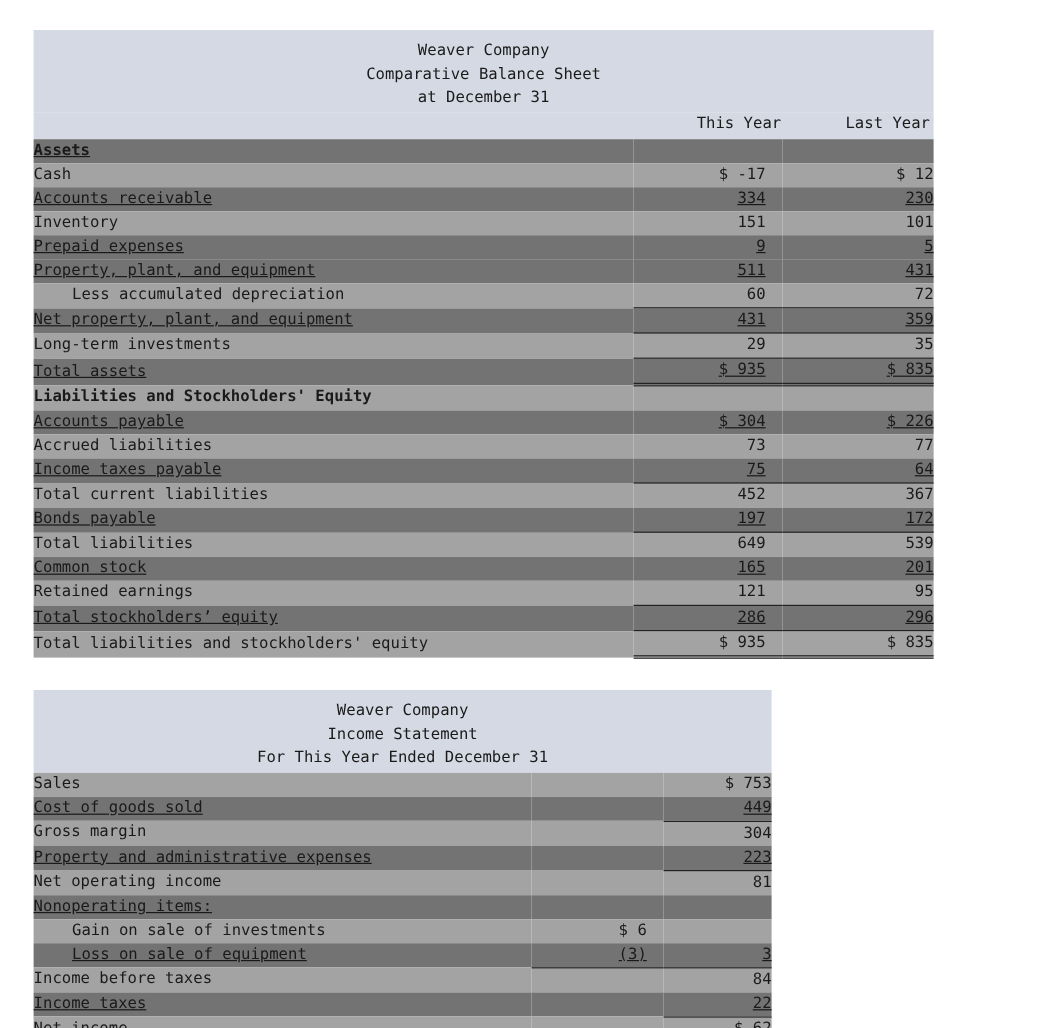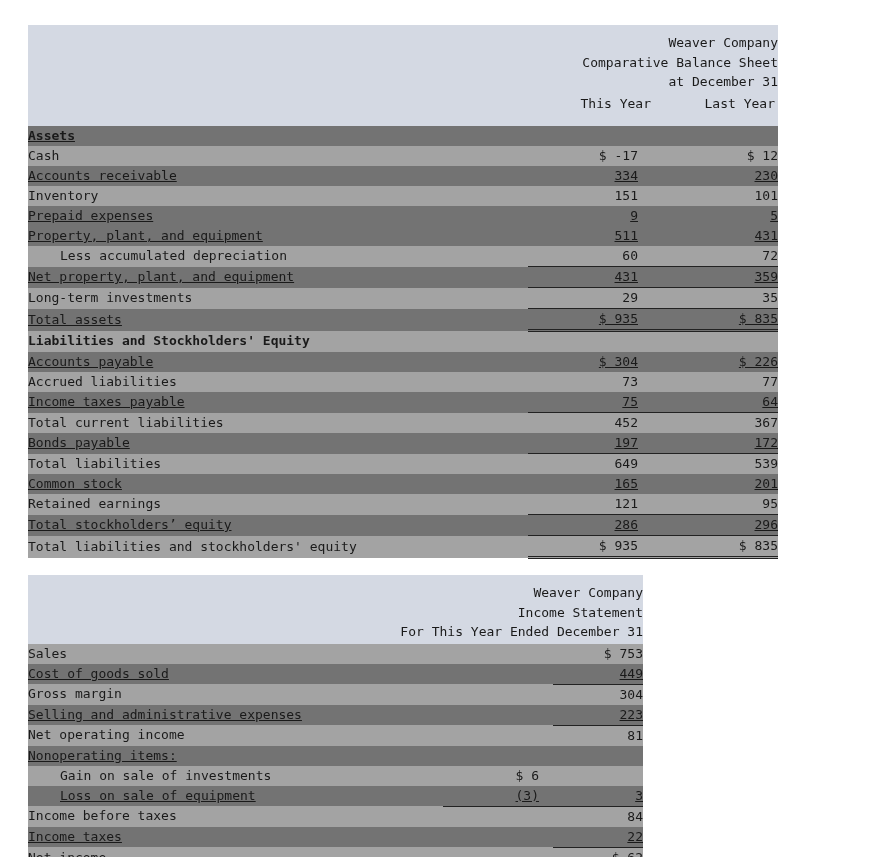--- a/index.html
+++ b/index.html
@@ -17,32 +17,32 @@
   }
 
   .sheet {
     position: absolute;
     left: 28px;
   }
 
   
   .stmt-header {
     background: #d4d9e3;
-    text-align: right;
+    text-align: center;
     padding: 8px 0 2px 0;
     line-height: 19.5px;
   }
   .stmt-header .hline {
     white-space: pre;
   }
   .colhead-row {
     background: #d4d9e3;
     display: flex;
     line-height: 19.5px;
-    padding-bottom: 13px;
+    padding-bottom: 3px;
   }
   .colhead-row .lbl { flex: 1 1 auto; }
   .colhead-row .col {
     text-align: right;
     flex: 0 0 auto;
   }
 
   
   table.fin {
     border-collapse: collapse;
@@ -246,21 +246,21 @@
           <td class="label">Cost of goods sold</td>
           <td class="num inner"></td>
           <td class="num outer">449</td>
         </tr>
         <tr class="plain">
           <td class="label">Gross margin</td>
           <td class="num inner"></td>
           <td class="num outer rule-top">304</td>
         </tr>
         <tr class="stripe">
-          <td class="label">Selling and administrative expenses</td>
+          <td class="label">Property and administrative expenses</td>
           <td class="num inner"></td>
           <td class="num outer">223</td>
         </tr>
         <tr class="plain">
           <td class="label">Net operating income</td>
           <td class="num inner"></td>
           <td class="num outer rule-top">81</td>
         </tr>
         <tr class="stripe">
           <td class="label">Nonoperating items:</td>

